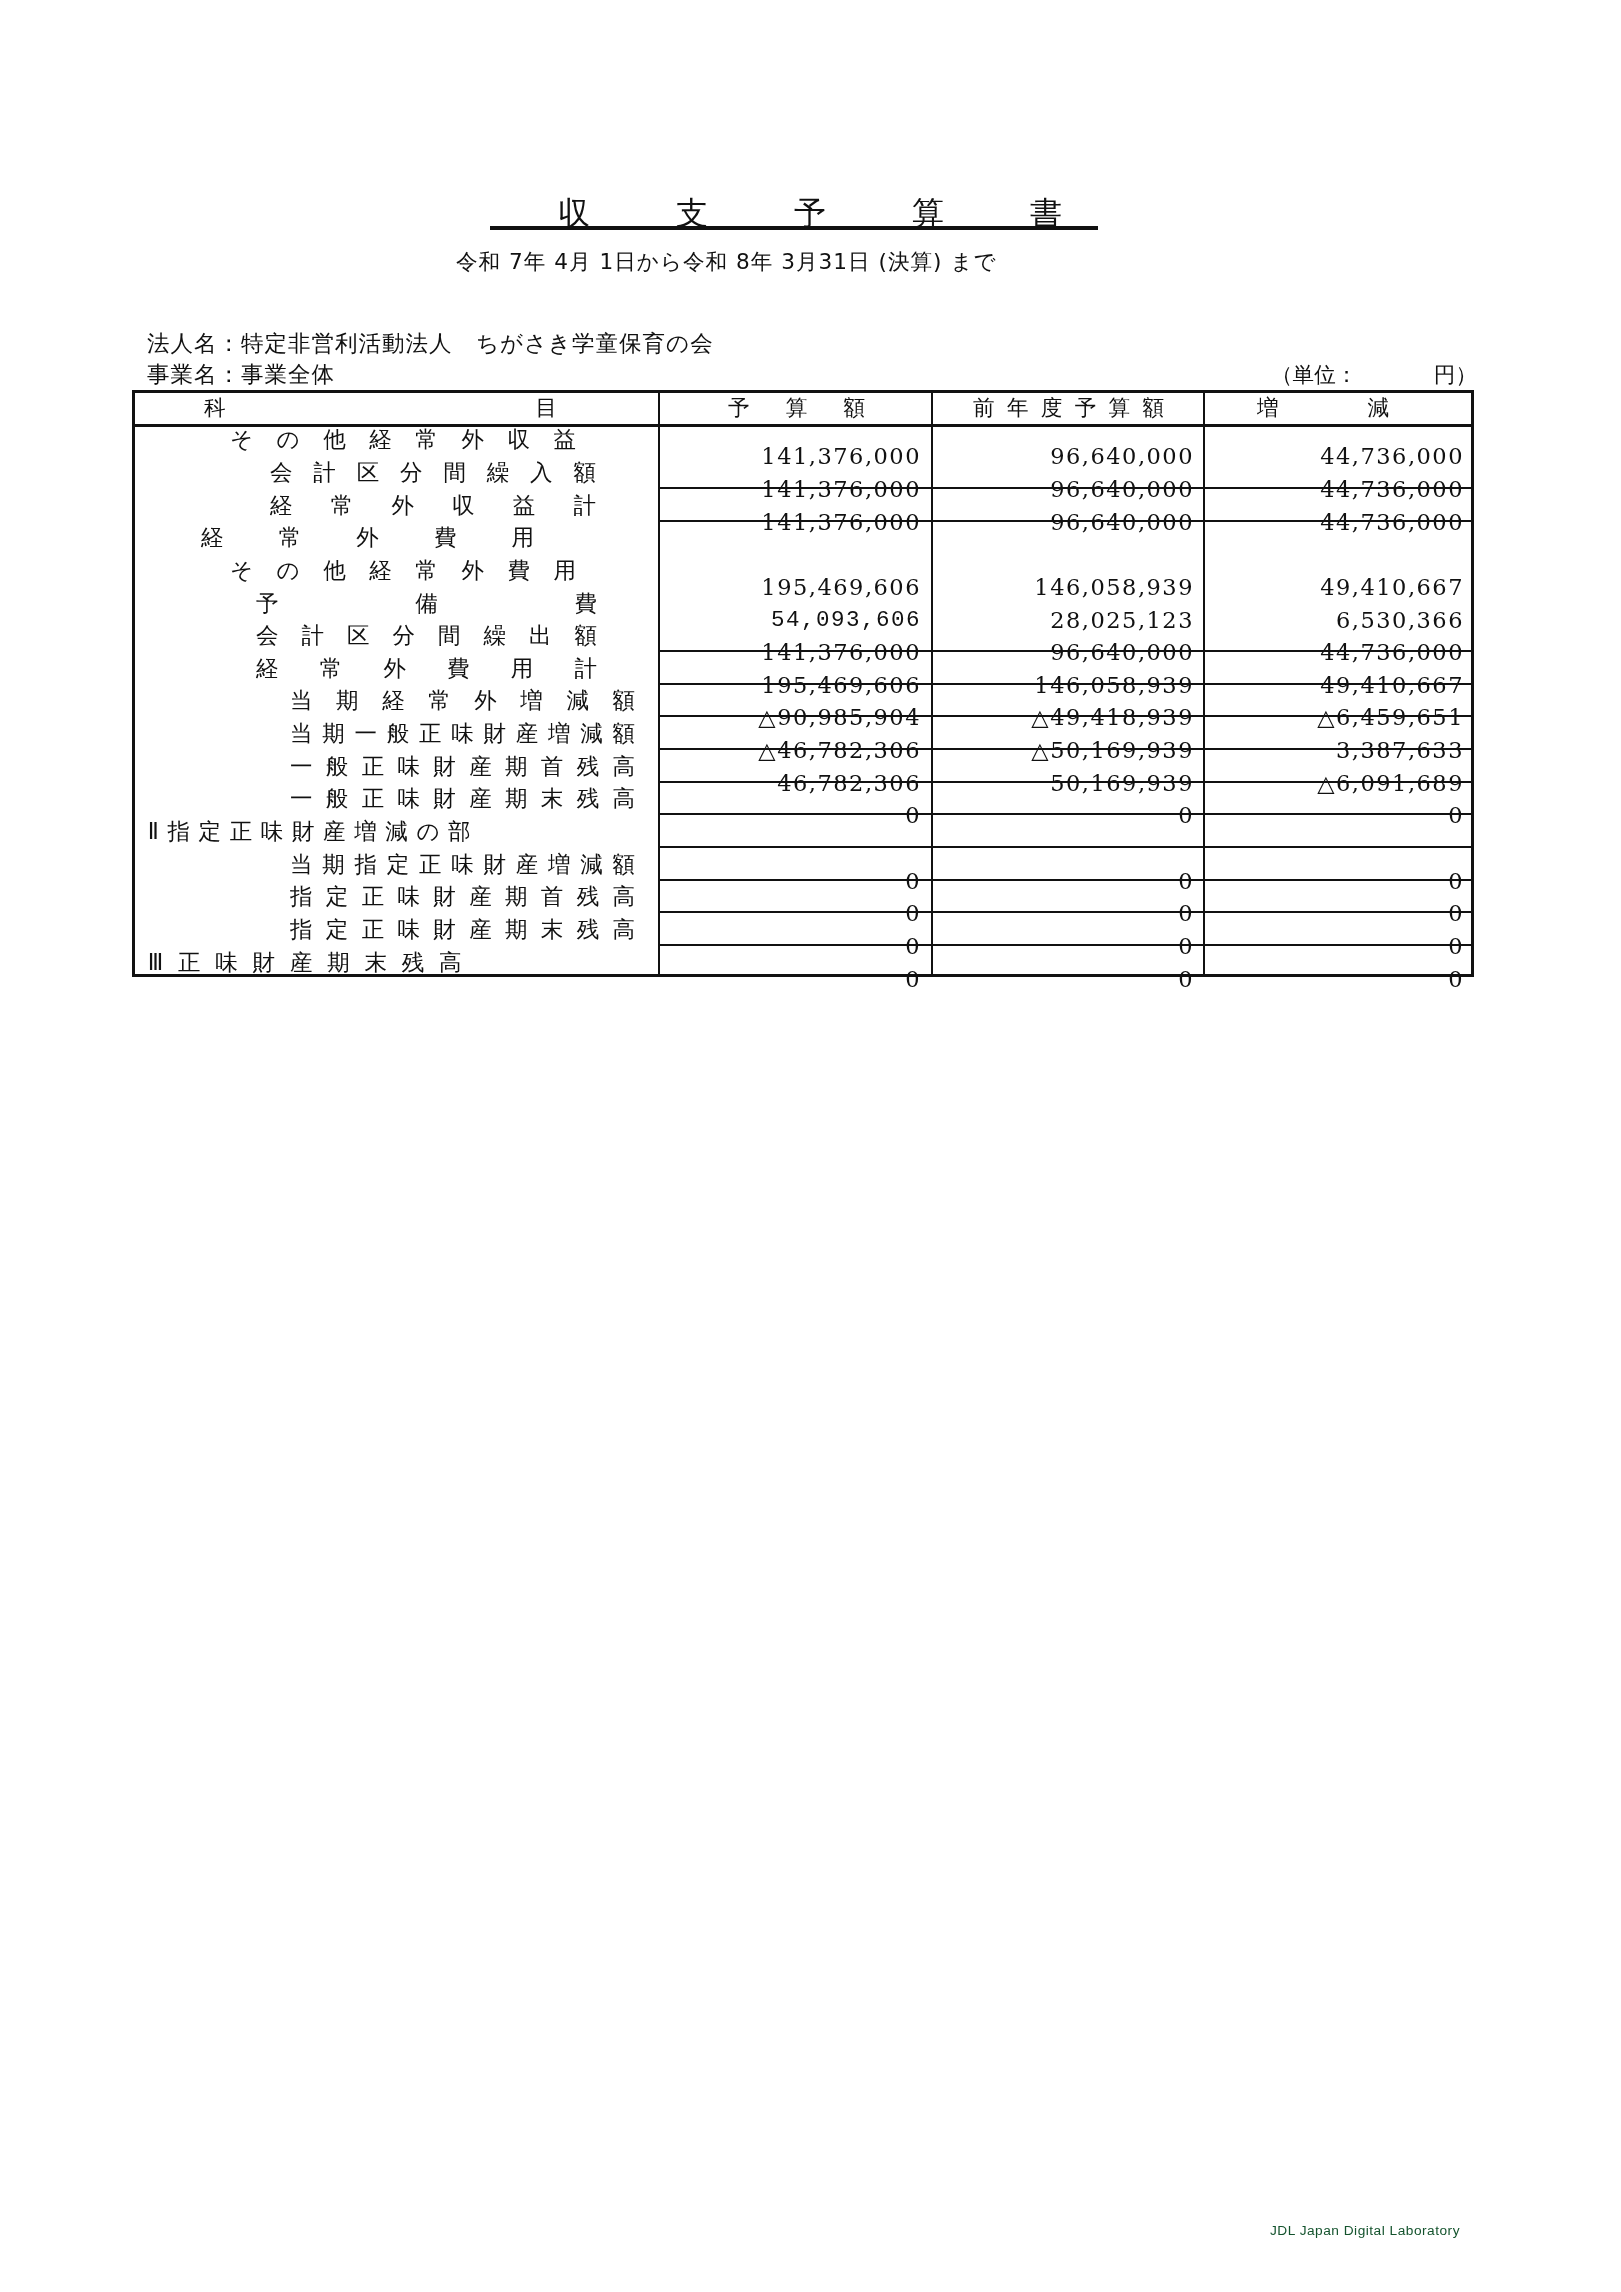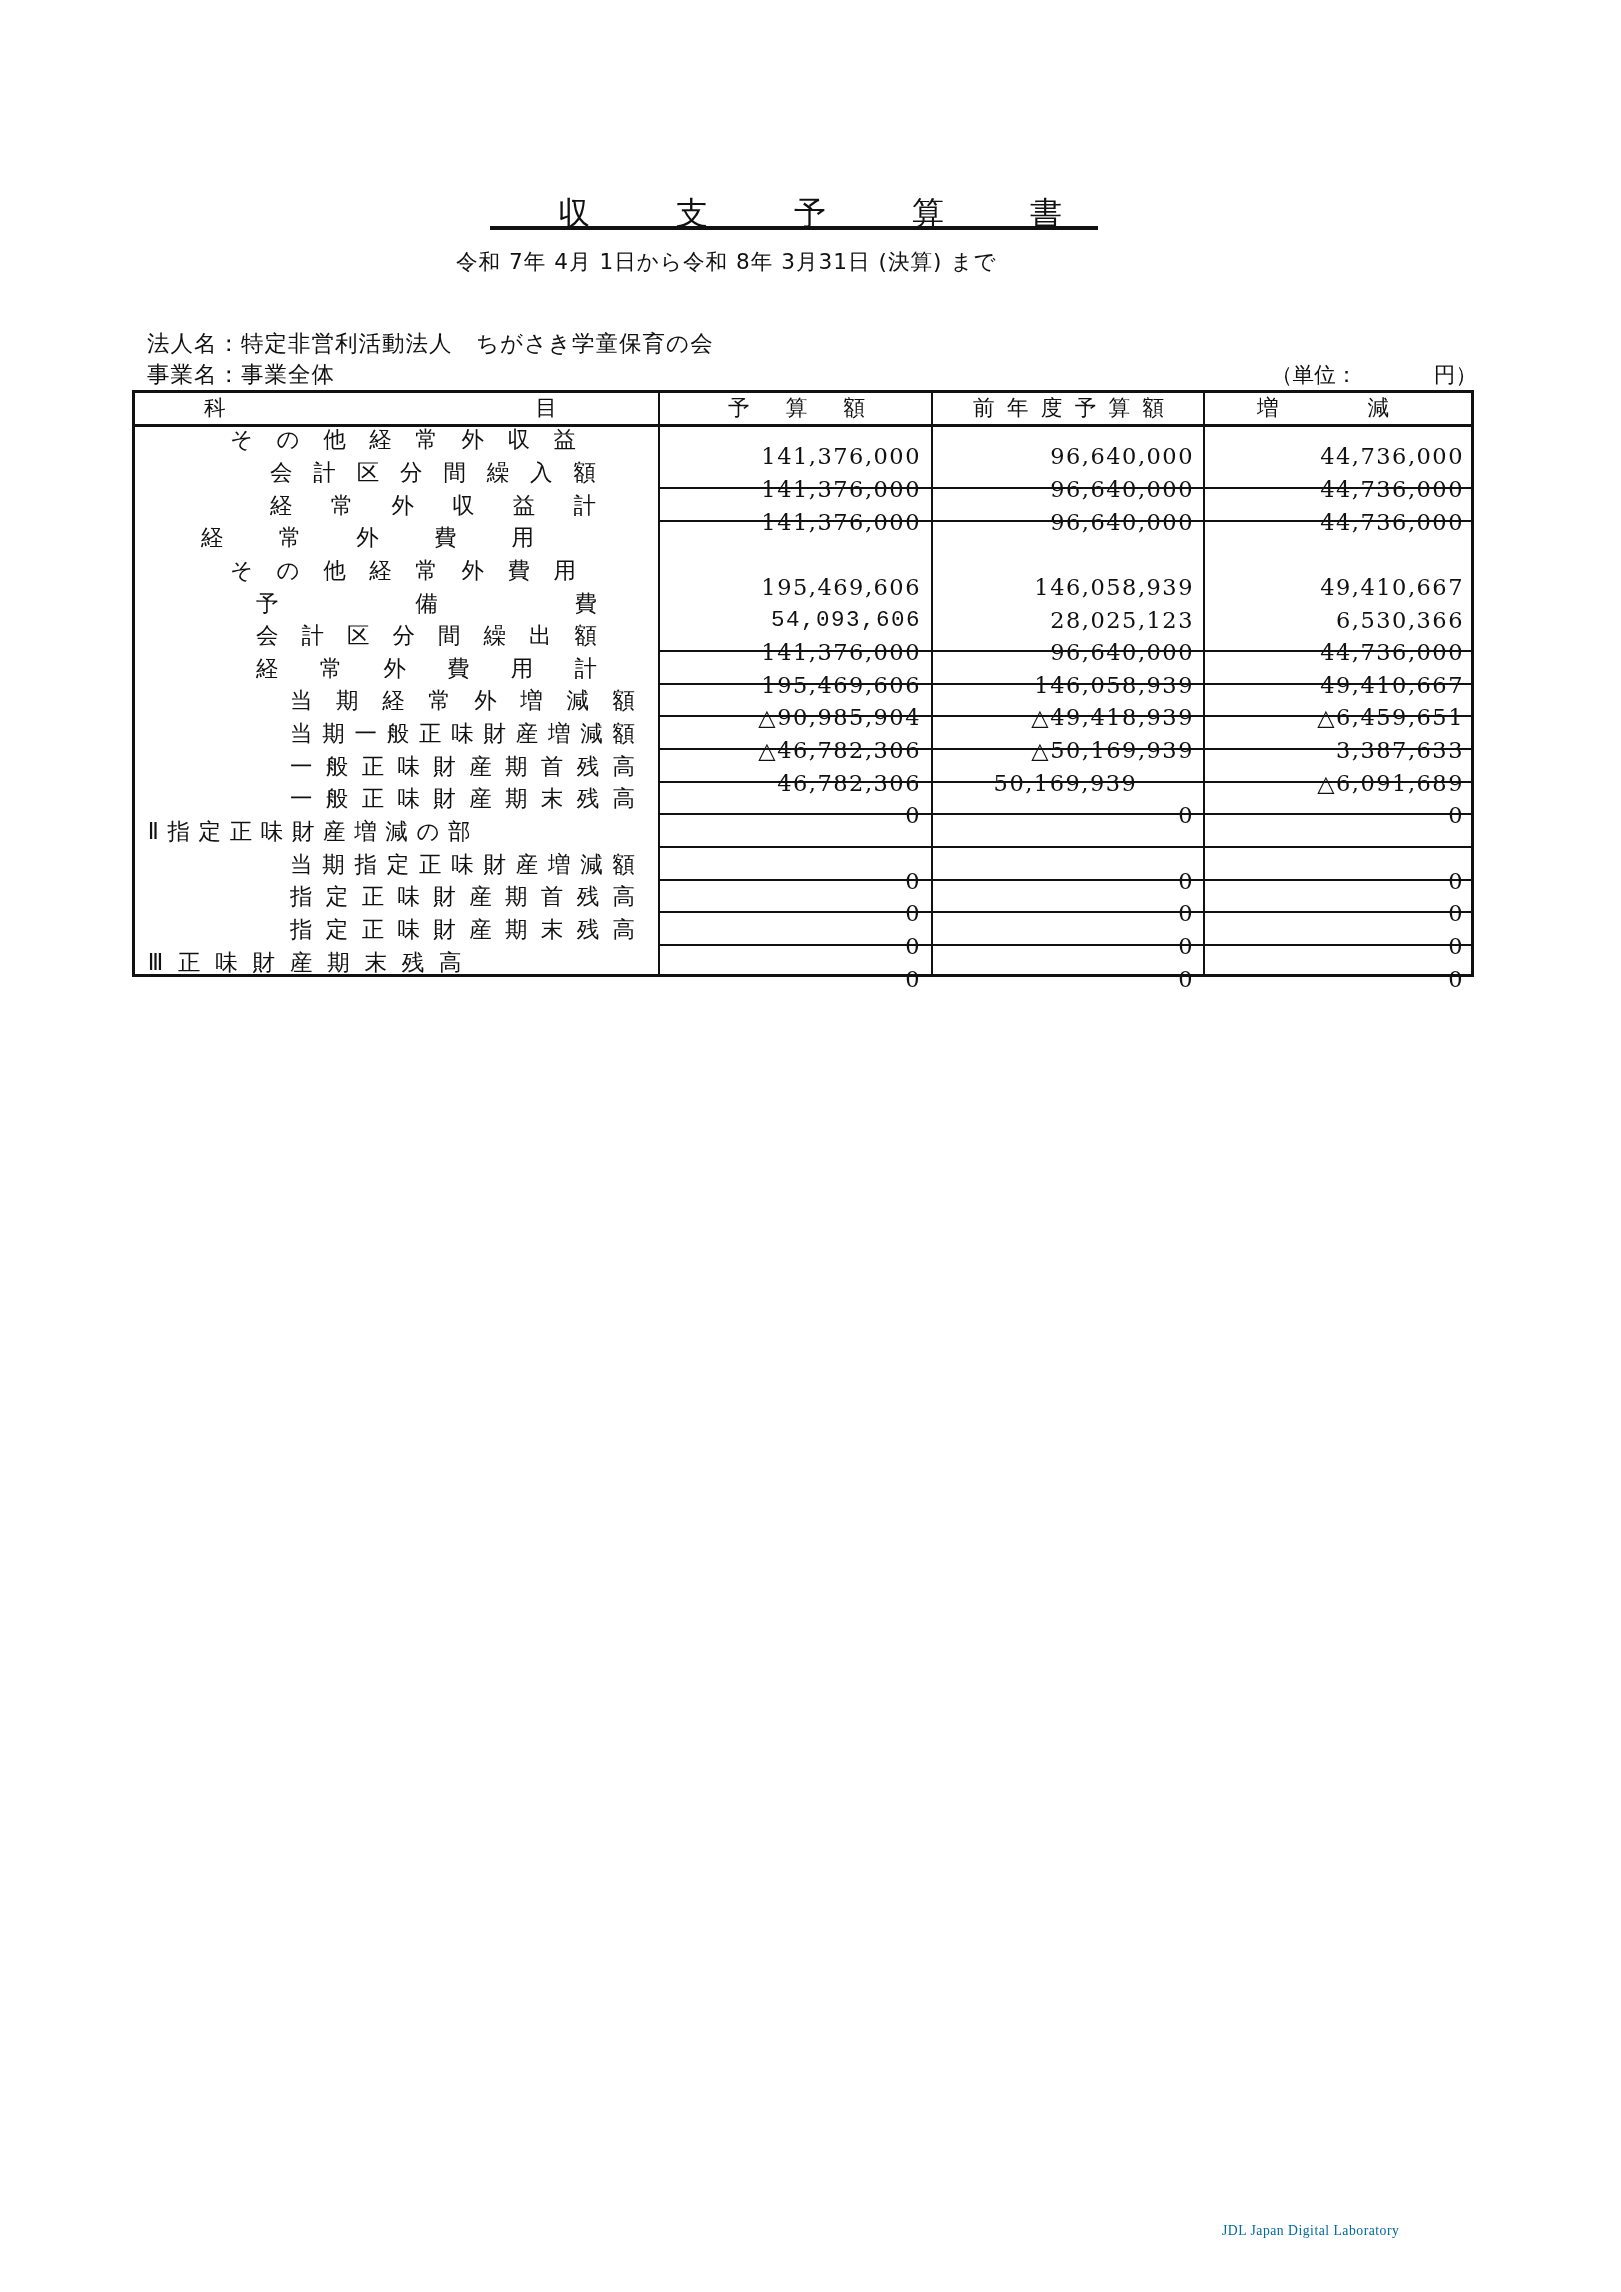--- a/index.html
+++ b/index.html
@@ -61,22 +61,22 @@
   }
   .num {
     position: absolute; top: 0; height: 32px; line-height: 32px;
     font-size: 22.5px; text-align: right;
     font-family: "DejaVu Serif", "Liberation Serif", serif; letter-spacing: 1.5px; margin-top: 17px;
   }
   .c1 { left: 529px; width: 382px; }
   .c2 { left: 802px; width: 382px; }
   .c3 { left: 1074px; width: 257px; }
   .watermark {
-    position: absolute; left: 1222px; top: 2223px; font-size: 13.7px;
-    color: #0369a1; font-family: Liberation Serif, serif; letter-spacing: 0.5px;
+    position: absolute; left: 1270px; top: 2223px; font-size: 13.7px;
+    color: #14532d; font-family: Liberation Sans, sans-serif; letter-spacing: 0.5px;
   }
 </style>
 </head>
 <body>
 
 <div class="title" style="display: flex; justify-content: space-between;">
     <span>収</span>
     <span>支</span>
     <span>予</span>
     <span>算</span>
@@ -275,21 +275,21 @@
           <span>正</span>
           <span>味</span>
           <span>財</span>
           <span>産</span>
           <span>期</span>
           <span>首</span>
           <span>残</span>
           <span>高</span>
         </div>
         <div class="num c1" style="left: 529px; width: 257px;">46,782,306</div>
-        <div class="num c2" style="left: 802px; width: 257px; text-align: center;">50,169,939</div>
+        <div class="num c2" style="left: 802px; width: 257px;">50,169,939</div>
         <div class="num c3" style="left: 1074px; width: 255px;">△6,091,689</div>
         <div class="rline"></div>
       </div>
       <div class="row" style="top: 389px;">
         <div class="label" style="left: 155px; width: 345px; display: flex; justify-content: space-between;">
           <span>一</span>
           <span>般</span>
           <span>正</span>
           <span>味</span>
           <span>財</span>

